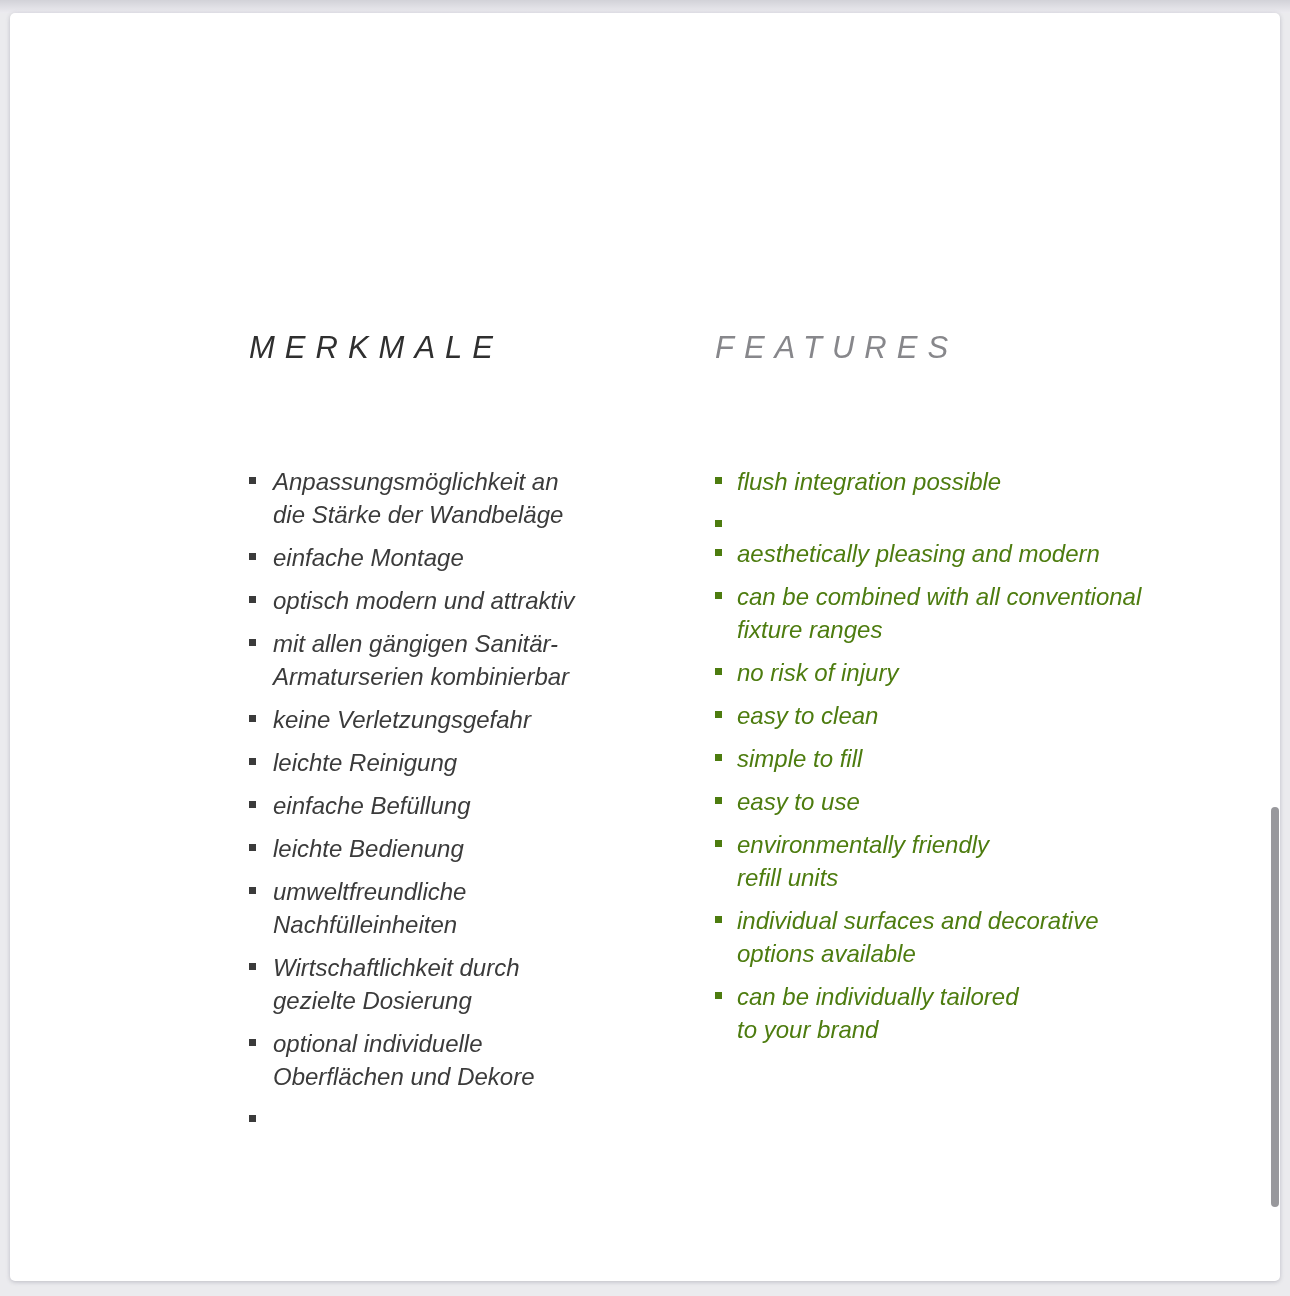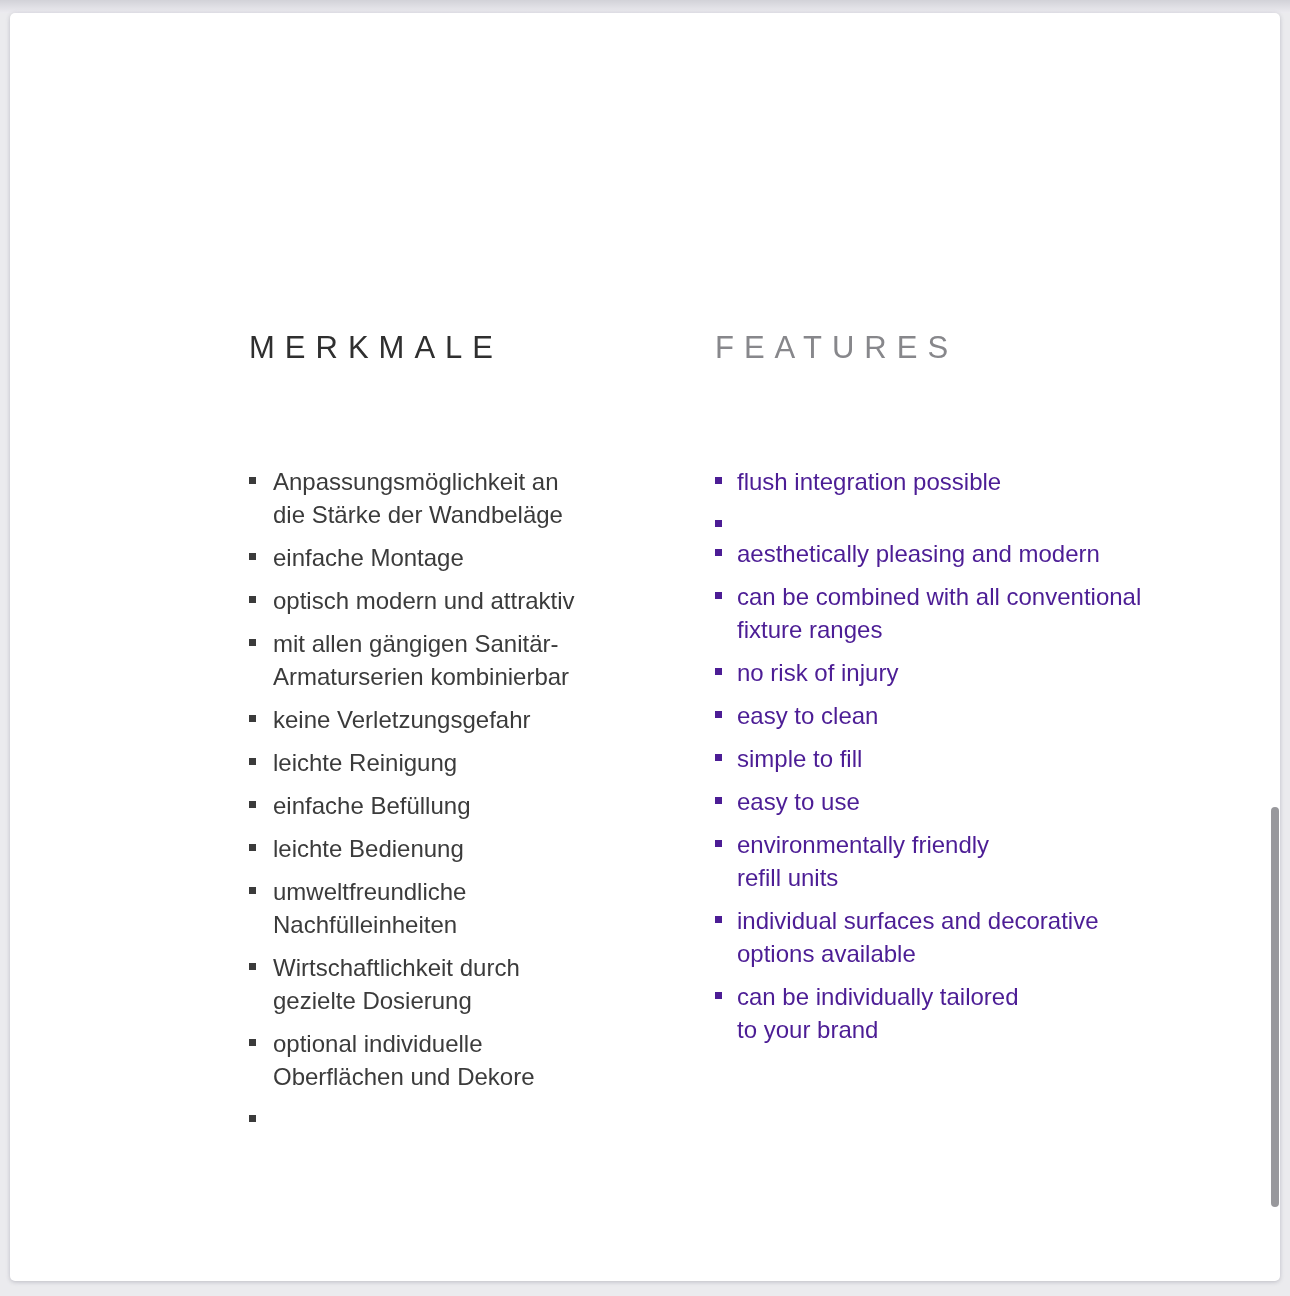--- a/index.html
+++ b/index.html
@@ -25,20 +25,21 @@
   }
   .page {
     position: absolute;
     left: 10px;
     top: 13px;
     width: 1270px;
     height: 1268px;
     background: #ffffff;
     border-radius: 5px;
     box-shadow: 0 1px 4px rgba(70, 70, 90, 0.28);
+    font-style: italic;
   }
   .col {
     position: absolute;
     top: 318px;
   }
   .col-de { left: 239px; width: 440px; }
   .col-en { left: 705px; width: 520px; }
   .heading {
     margin: 0;
     font-size: 31px;
@@ -136,21 +137,21 @@
             <span class="item-text">optional individuelle<br>Oberflächen und Dekore</span>
           </li>
           <li>
             <span class="bullet"></span>
           </li>
         </ul>
     </section>
 
     <section class="col col-en">
       <h1 class="heading" style="color: rgb(135, 135, 139);">FEATURES</h1>
-      <ul class="items" style="color: #4c1d95;">
+      <ul class="items" style="color: #4d7c0f;">
           <li>
             <span class="bullet"></span>
             <span class="item-text">flush integration possible</span>
           </li>
           <li>
             <span class="bullet"></span>
           </li>
           <li>
             <span class="bullet"></span>
             <span class="item-text">aesthetically pleasing and modern</span>

